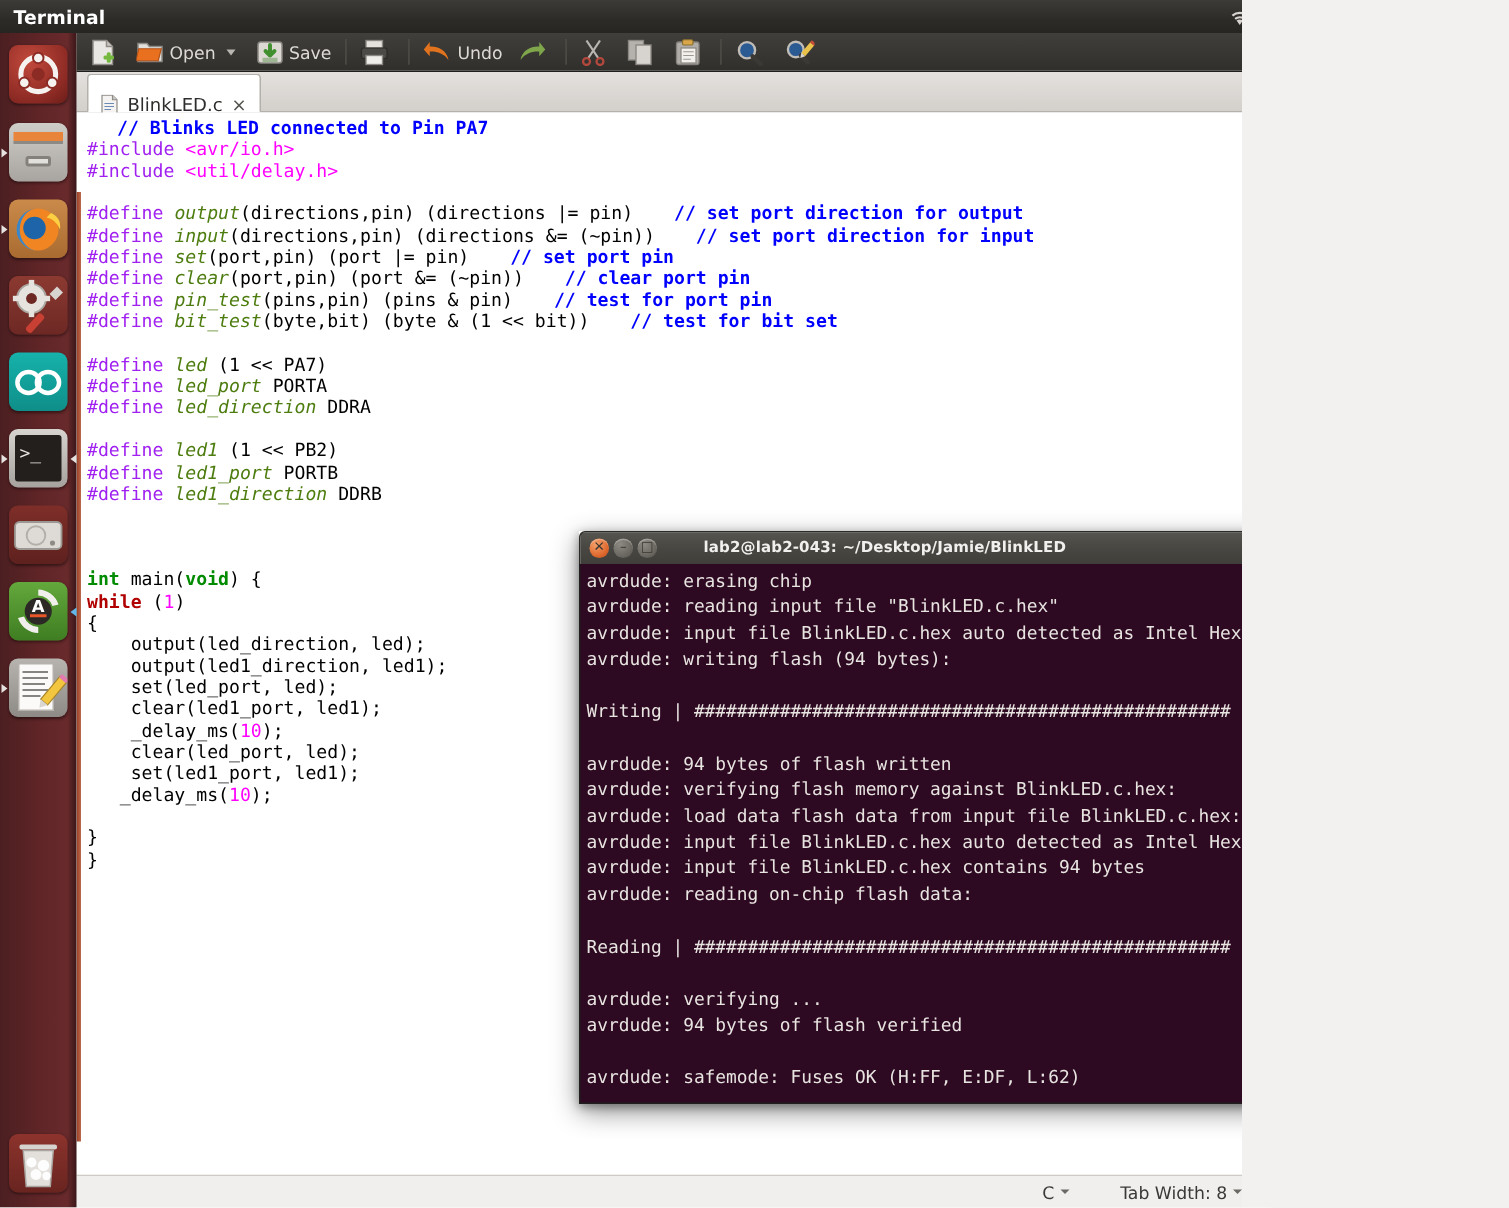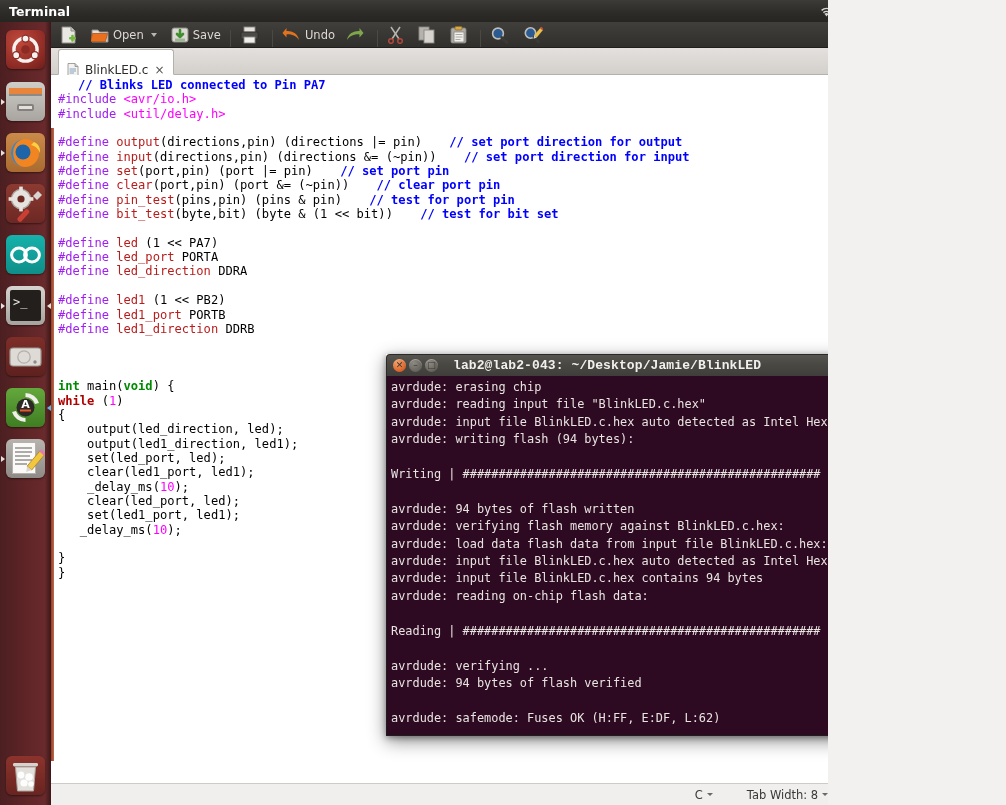--- a/index.html
+++ b/index.html
@@ -56,21 +56,21 @@
   #trash-wrap { position:absolute; bottom: 4px; left: 0; width:51px; }
 
   
   #gedit {
     position: absolute; top: 22px; left: 51px; width: 955px; height: 783px;
     background: #ffffff; z-index: 10; display: flex; flex-direction: column;
   }
   #toolbar {
     height: 26px; width: 955px;
     background: linear-gradient(to bottom, #403f3b 0%, #383733 50%, #302f2c 100%);
-    display: flex; align-items: flex-end; padding-left: 4px;
+    display: flex; align-items: center; padding-left: 4px;
     border-bottom: 1px solid #1f1e1c;
   }
   .tb-btn {
     display: flex; align-items: center; gap: 4px; height: 24px;
     padding: 0 5px; color: #ddd9d5; font-size: 11.5px; cursor: default;
   }
   .tb-sep { width: 1px; height: 17px; background: #515049; margin: 0 4px;
             border-right: 1px solid #4a4944; }
   .tb-caret { width:0;height:0;border-left:3.5px solid transparent;
               border-right:3.5px solid transparent;border-top:4px solid #b9b5b0;
@@ -95,21 +95,21 @@
     padding: 3px 0 0 4px;
   }
   #code {
     font-family: "DejaVu Sans Mono", monospace;
     font-size: 12.1px; line-height: 14.35px;
     white-space: pre; color: #000000; padding-left: 3px;
   }
   .cm  { color: #0000ff; font-weight: bold; margin-left: 20px; }   
   .pp  { color: #a020f0; }                      
   .hdr { color: #ff00ff; }                      
-  .idn { color: #b91c1c; }                      
+  .idn { color: #4d7c0f; font-style: italic; }                      
   .kw  { color: #008b00; font-weight: bold; }   
   .fl  { color: #b00000; font-weight: bold; }   
   .num { color: #ff00ff; }                      
   .pl  { color: #000000; }
 
   #statusbar {
     height: 22px; background: #f0efed; border-top: 1px solid #cecac6;
     display: flex; align-items: center; font-size: 11.5px; color: #3a3937;
   }
   #status-right { margin-left: auto; display:flex; align-items:center; padding-right:14px; }
@@ -133,22 +133,22 @@
     border-radius: 4px 4px 0 0;
   }
   .wbtn { width: 13px; height: 13px; border-radius: 50%; margin-right: 3px;
           box-shadow: inset 0 1px 0 rgba(255,255,255,.3); position:relative; }
   .wbtn.close { background: radial-gradient(circle at 35% 30%, #f4a26b, #df6a30 60%, #bb4c18); }
   .wbtn.min   { background: radial-gradient(circle at 35% 30%, #8d8a84, #6c6962 60%, #55524c); }
   .wbtn.max   { background: radial-gradient(circle at 35% 30%, #8d8a84, #6c6962 60%, #55524c); }
   .wbtn span { position:absolute; inset:0; display:flex; align-items:center;
                justify-content:center; font-size:9px; color:#3a3630; line-height:13px; }
   #term-title {
-    flex: 1; text-align: left; margin-left: 12px; color: #f2f0ee;
-    font-size: 13px; font-weight: bold; letter-spacing: .1px; font-family: Liberation Mono, monospace;
+    flex: 1; text-align: left; margin-left: 28px; color: #f2f0ee;
+    font-size: 10px; font-weight: bold; letter-spacing: .1px;
   }
   #term-body {
     height: 360px; background: #2d0922; overflow: hidden;
     border: 1px solid #201e1c; border-top: none; position: relative;
     padding: 3px 0 0 4px;
   }
   #term-text {
     font-family: "DejaVu Sans Mono", monospace;
     font-size: 11.9px; line-height: 17.4px; color: #e8e4e0;
     white-space: pre;

